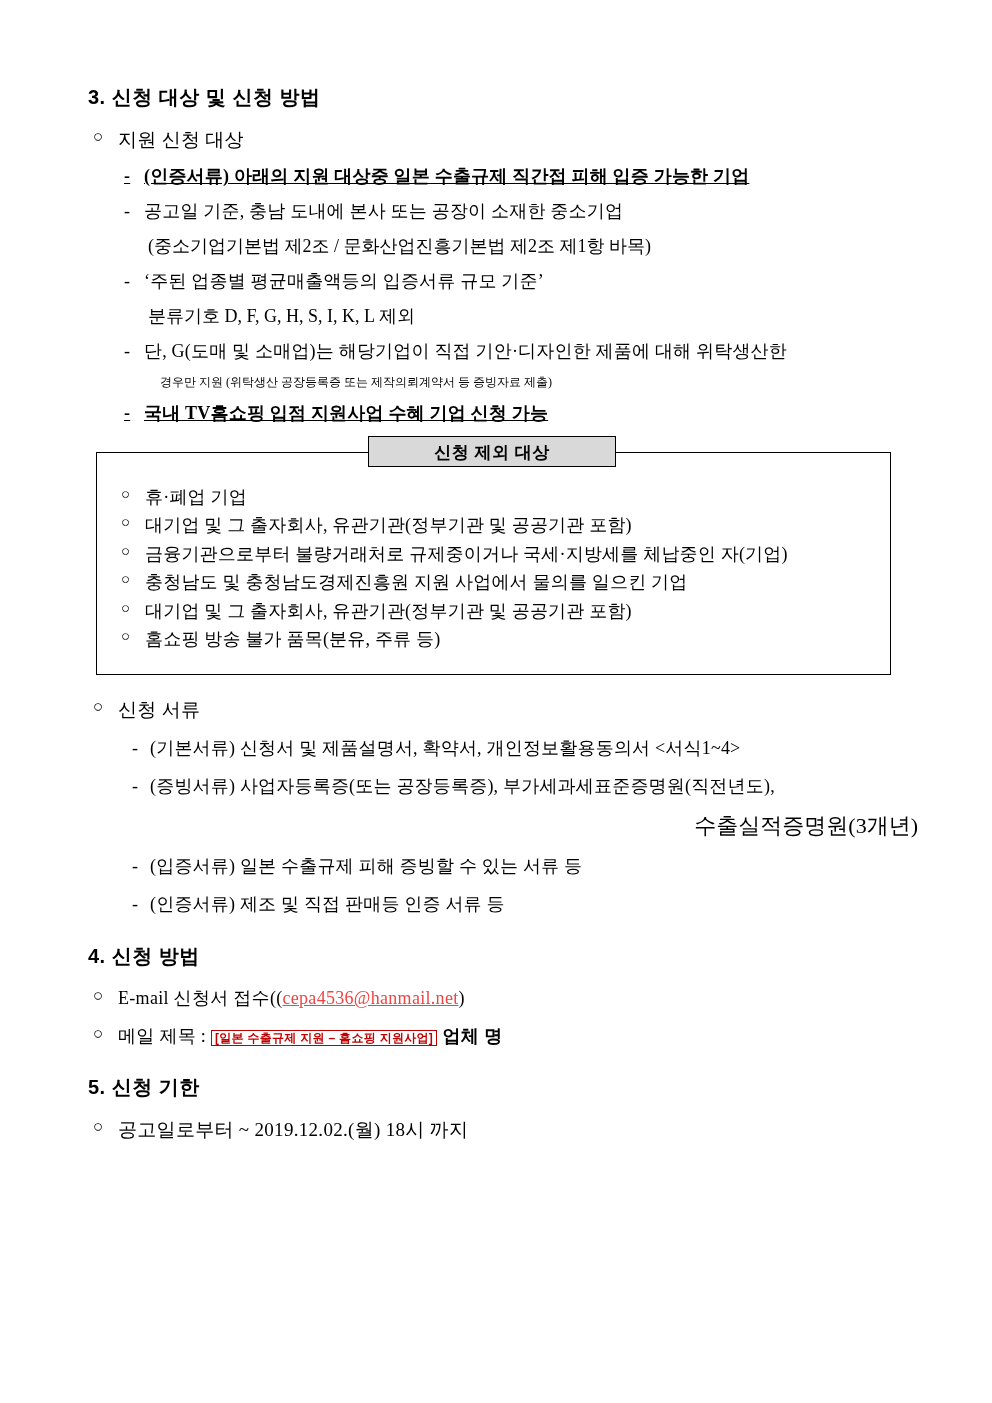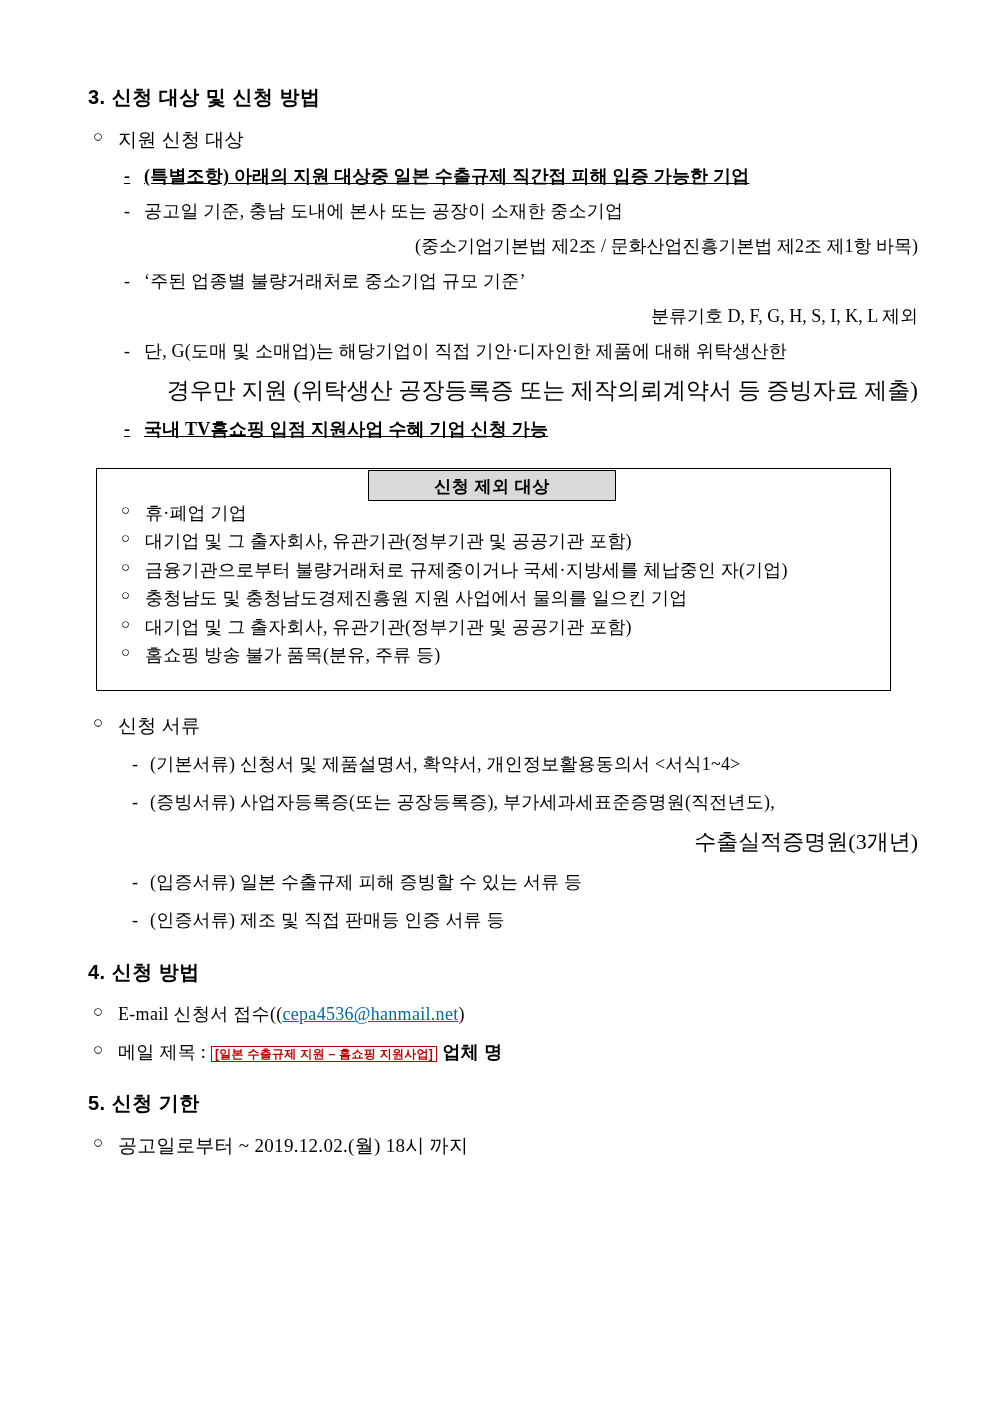--- a/index.html
+++ b/index.html
@@ -75,27 +75,26 @@
     text-decoration: underline;
   }
   .lvl2.bold {
     font-weight: bold;
   }
   .cont {
     margin: 0 0 9px 0;
     padding-left: 60px;
     font-size: 18px;
     line-height: 1.45;
-    text-align: right;
   }
   .cont.indent2 {
     padding-left: 72px;
   }
   .small-tight {
-    font-size: 23px;
+    font-size: 12px;
   }
 
   
   .excl-wrap {
     position: relative;
     margin: 26px 0 22px 8px;
     width: 795px;
   }
   .excl-title {
     position: absolute;
@@ -105,21 +104,20 @@
     height: 31px;
     line-height: 31px;
     text-align: center;
     background: #d9d9d9;
     border: 1px solid #000000;
     font-family: "Liberation Sans", sans-serif;
     font-weight: bold;
     font-size: 17px;
     box-sizing: border-box;
     letter-spacing: 0.5px;
-    margin-top: 18px;
   }
   .excl-box {
     border: 1px solid #000000;
     padding: 30px 22px 20px 22px;
     box-sizing: border-box;
   }
   .excl-box ul {
     list-style: none;
     margin: 0;
     padding: 0;
@@ -153,21 +151,21 @@
     padding-left: 66px;
     margin: 0 0 12px 0;
     font-size: 22px;
     text-align: right;
   }
 
   .mail-line {
     font-size: 18px;
   }
   .link {
-    color: #0369a1;
+    color: #ef4444;
     text-decoration: underline;
   }
   .redbox {
     color: #c00000;
     font-weight: bold;
     font-family: "Liberation Sans", sans-serif;
     border: 1px solid #c00000;
     padding: 0 3px;
     font-size: 12px;
   }
@@ -189,33 +187,33 @@
 
     <div class="h-num">3. 신청 대상 및 신청 방법</div>
 
     <div class="lvl1">
       <span class="bullet">○</span>
       <span>지원 신청 대상</span>
     </div>
 
     <div class="lvl2 underline bold">
       <span class="dash">-</span>
-      <span class="txt">(특별조항) 아래의 지원 대상중 일본 수출규제 직간접 피해 입증 가능한 기업</span>
+      <span class="txt">(인증서류) 아래의 지원 대상중 일본 수출규제 직간접 피해 입증 가능한 기업</span>
     </div>
 
     <div class="lvl2">
       <span class="dash">-</span>
       <span class="txt">공고일 기준, 충남 도내에 본사 또는 공장이 소재한 중소기업</span>
     </div>
 
     <div class="cont">(중소기업기본법 제2조 / 문화산업진흥기본법 제2조 제1항 바목)</div>
 
     <div class="lvl2">
       <span class="dash">-</span>
-      <span class="txt">‘주된 업종별 불량거래처로 중소기업 규모 기준’</span>
+      <span class="txt">‘주된 업종별 평균매출액등의 입증서류 규모 기준’</span>
     </div>
 
     <div class="cont">분류기호 D, F, G, H, S, I, K, L 제외</div>
 
     <div class="lvl2">
       <span class="dash">-</span>
       <span class="txt">단, G(도매 및 소매업)는 해당기업이 직접 기안·디자인한 제품에 대해 위탁생산한</span>
     </div>
 
     <div class="cont indent2 small-tight">경우만 지원 (위탁생산 공장등록증 또는 제작의뢰계약서 등 증빙자료 제출)</div>

